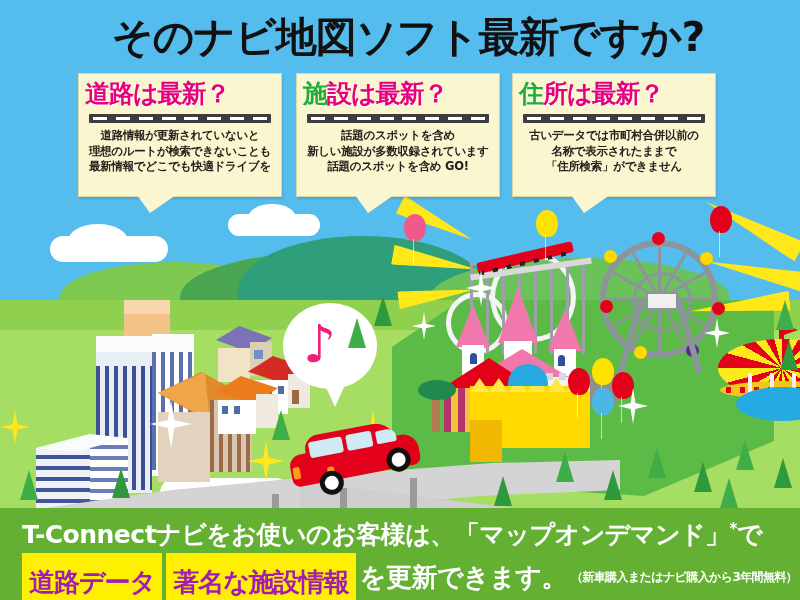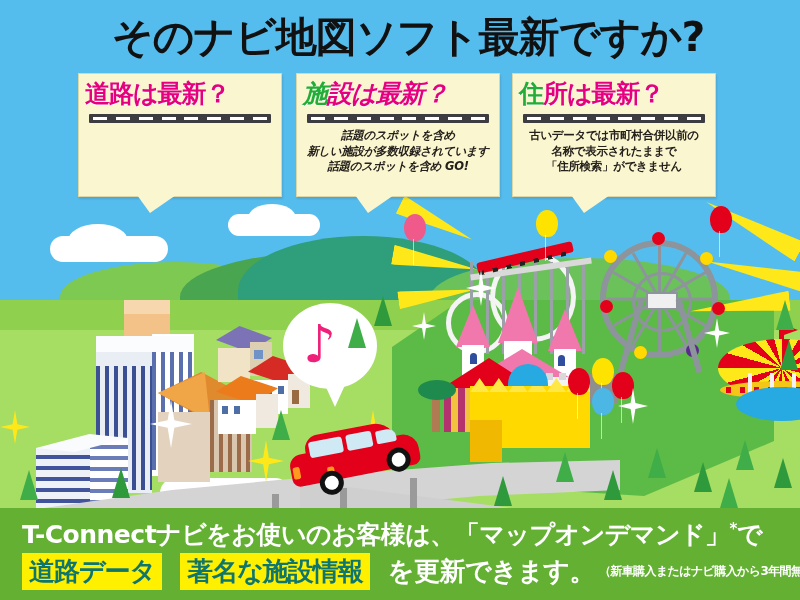--- a/index.html
+++ b/index.html
@@ -23,21 +23,21 @@
   
   .panels{position:absolute;left:0;top:73px;width:800px;height:130px;}
   .panel{
     position:absolute;top:0;width:204px;height:124px;
     background:#faf6d0;border:1px solid #dcd7a6;
     box-shadow:1px 2px 2px rgba(0,0,0,.12);
     box-sizing:border-box;
     padding:5px 6px 0 6px;
   }
   .panel.p1{left:78px;}
-  .panel.p2{left:296px;font-style:italic;}
+  .panel.p2{left:296px;}
   .panel.p3{left:512px;}
   .panel .tail{
     position:absolute;left:58px;bottom:-17px;width:0;height:0;
     border-left:13px solid transparent;border-right:26px solid transparent;
     border-top:18px solid #faf6d0;
   }
   .p-head{
     font-weight:900;font-size:25px;line-height:30px;
     white-space:nowrap;letter-spacing:-1px;
     text-shadow:0 1px 0 #fff;
@@ -134,22 +134,22 @@
   .footer{
     position:absolute;left:0;bottom:0;width:800px;height:92px;background:#63b033;
   }
   .f-line1{
     position:absolute;left:22px;top:10px;color:#ffffff;font-size:25px;font-weight:700;
     letter-spacing:-0.5px;white-space:nowrap;
   }
   .f-line1 .ast{font-size:15px;vertical-align:super;}
   .f-row2{position:absolute;left:22px;top:45px;display:flex;align-items:center;white-space:nowrap;}
   .badge{
-    background:#fff000;color:#0f766e;font-weight:900;font-size:26px;line-height:26px;
-    padding:5px 7px 6px 7px;margin-right:18px;letter-spacing:-1px;
+    background:#fff000;color:#a21caf;font-weight:900;font-size:26px;line-height:26px;
+    padding:16px 7px 6px 7px;margin-right:4px;letter-spacing:-1px;
   }
   .f-tail{color:#fff;font-size:26px;font-weight:700;letter-spacing:-0.5px;}
   .f-note{color:#fff;font-size:12px;font-weight:700;margin-left:4px;letter-spacing:-0.6px;}
 </style>
 </head>
 <body>
 
 <div class="poster">
 
   <div class="sky"></div>
@@ -361,20 +361,25 @@
       <div class="road">
         <i></i>
           <i></i>
           <i></i>
           <i></i>
           <i></i>
           <i></i>
           <i></i>
           <i></i>
       </div>
+      <div class="p-body">
+        <div>道路情報が更新されていないと</div>
+        <div>理想のルートが検索できないことも</div>
+        <div>最新情報でどこでも快適ドライブを</div>
+      </div>
       <div class="tail"></div>
     </div>
 
     <div class="panel p2">
       <div class="p-head">
         <span class="c-grn">施</span><span class="c-mag">設は最新？</span>
       </div>
       <div class="road">
         <i></i>
           <i></i>

